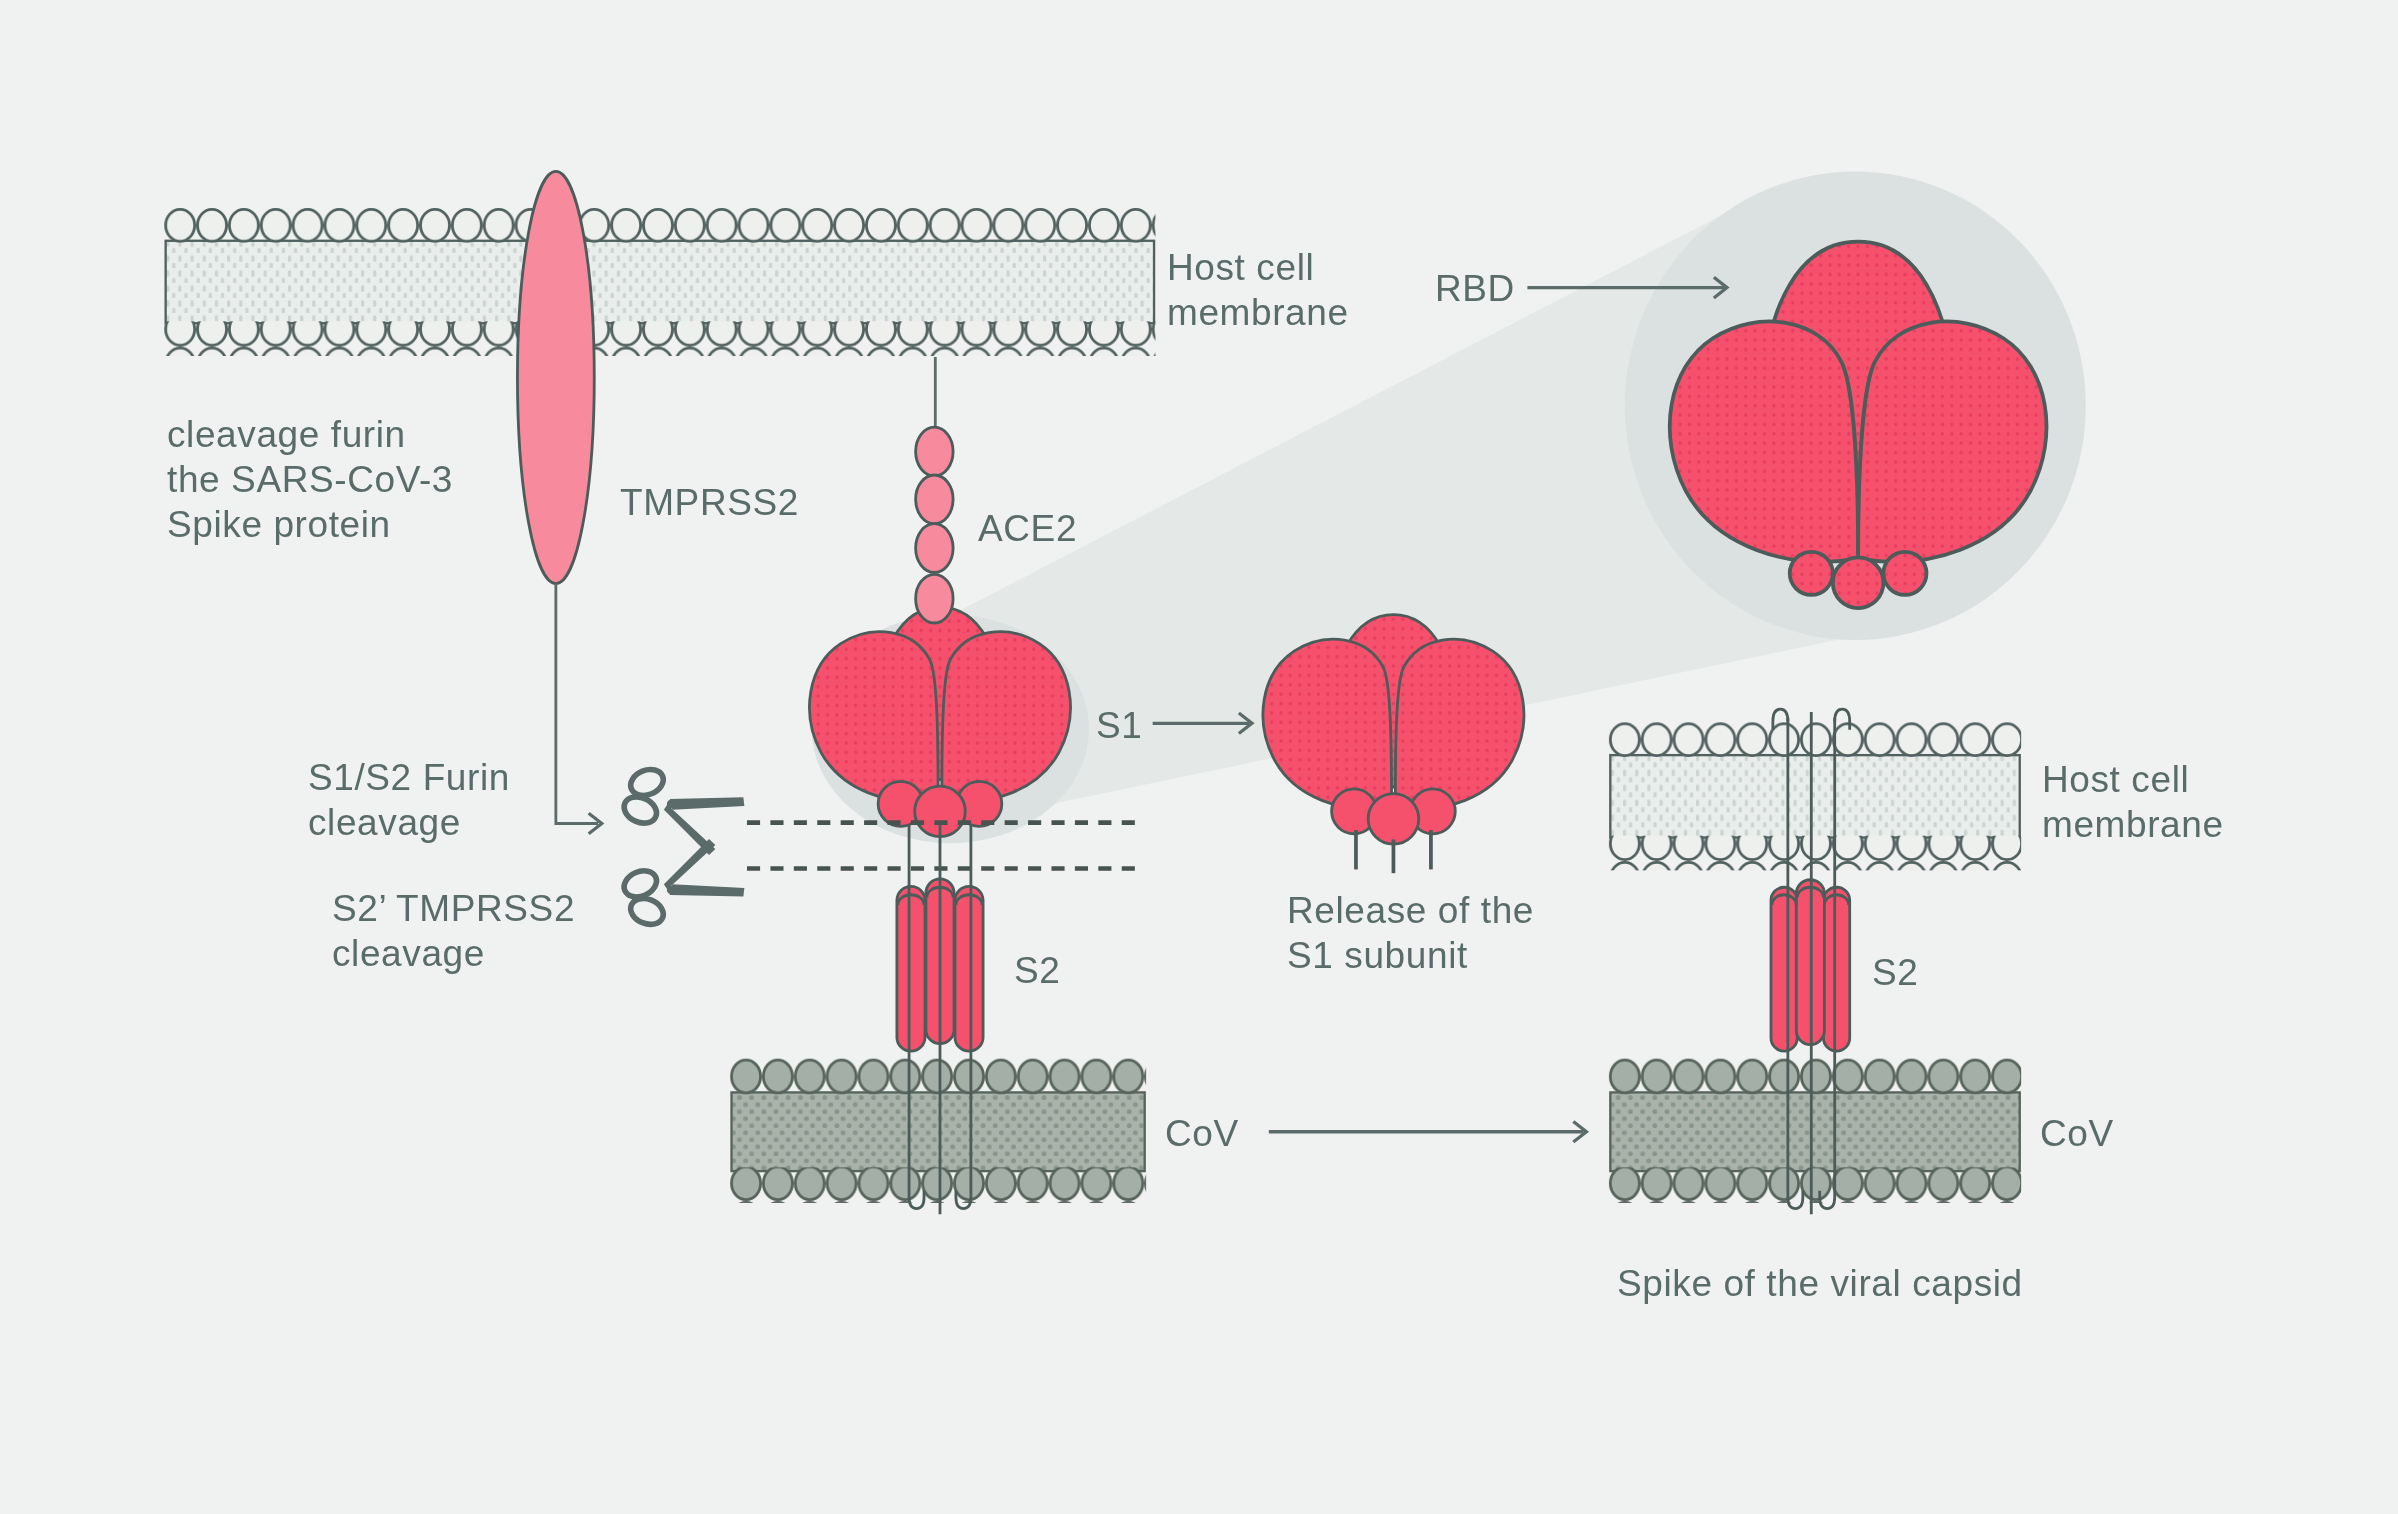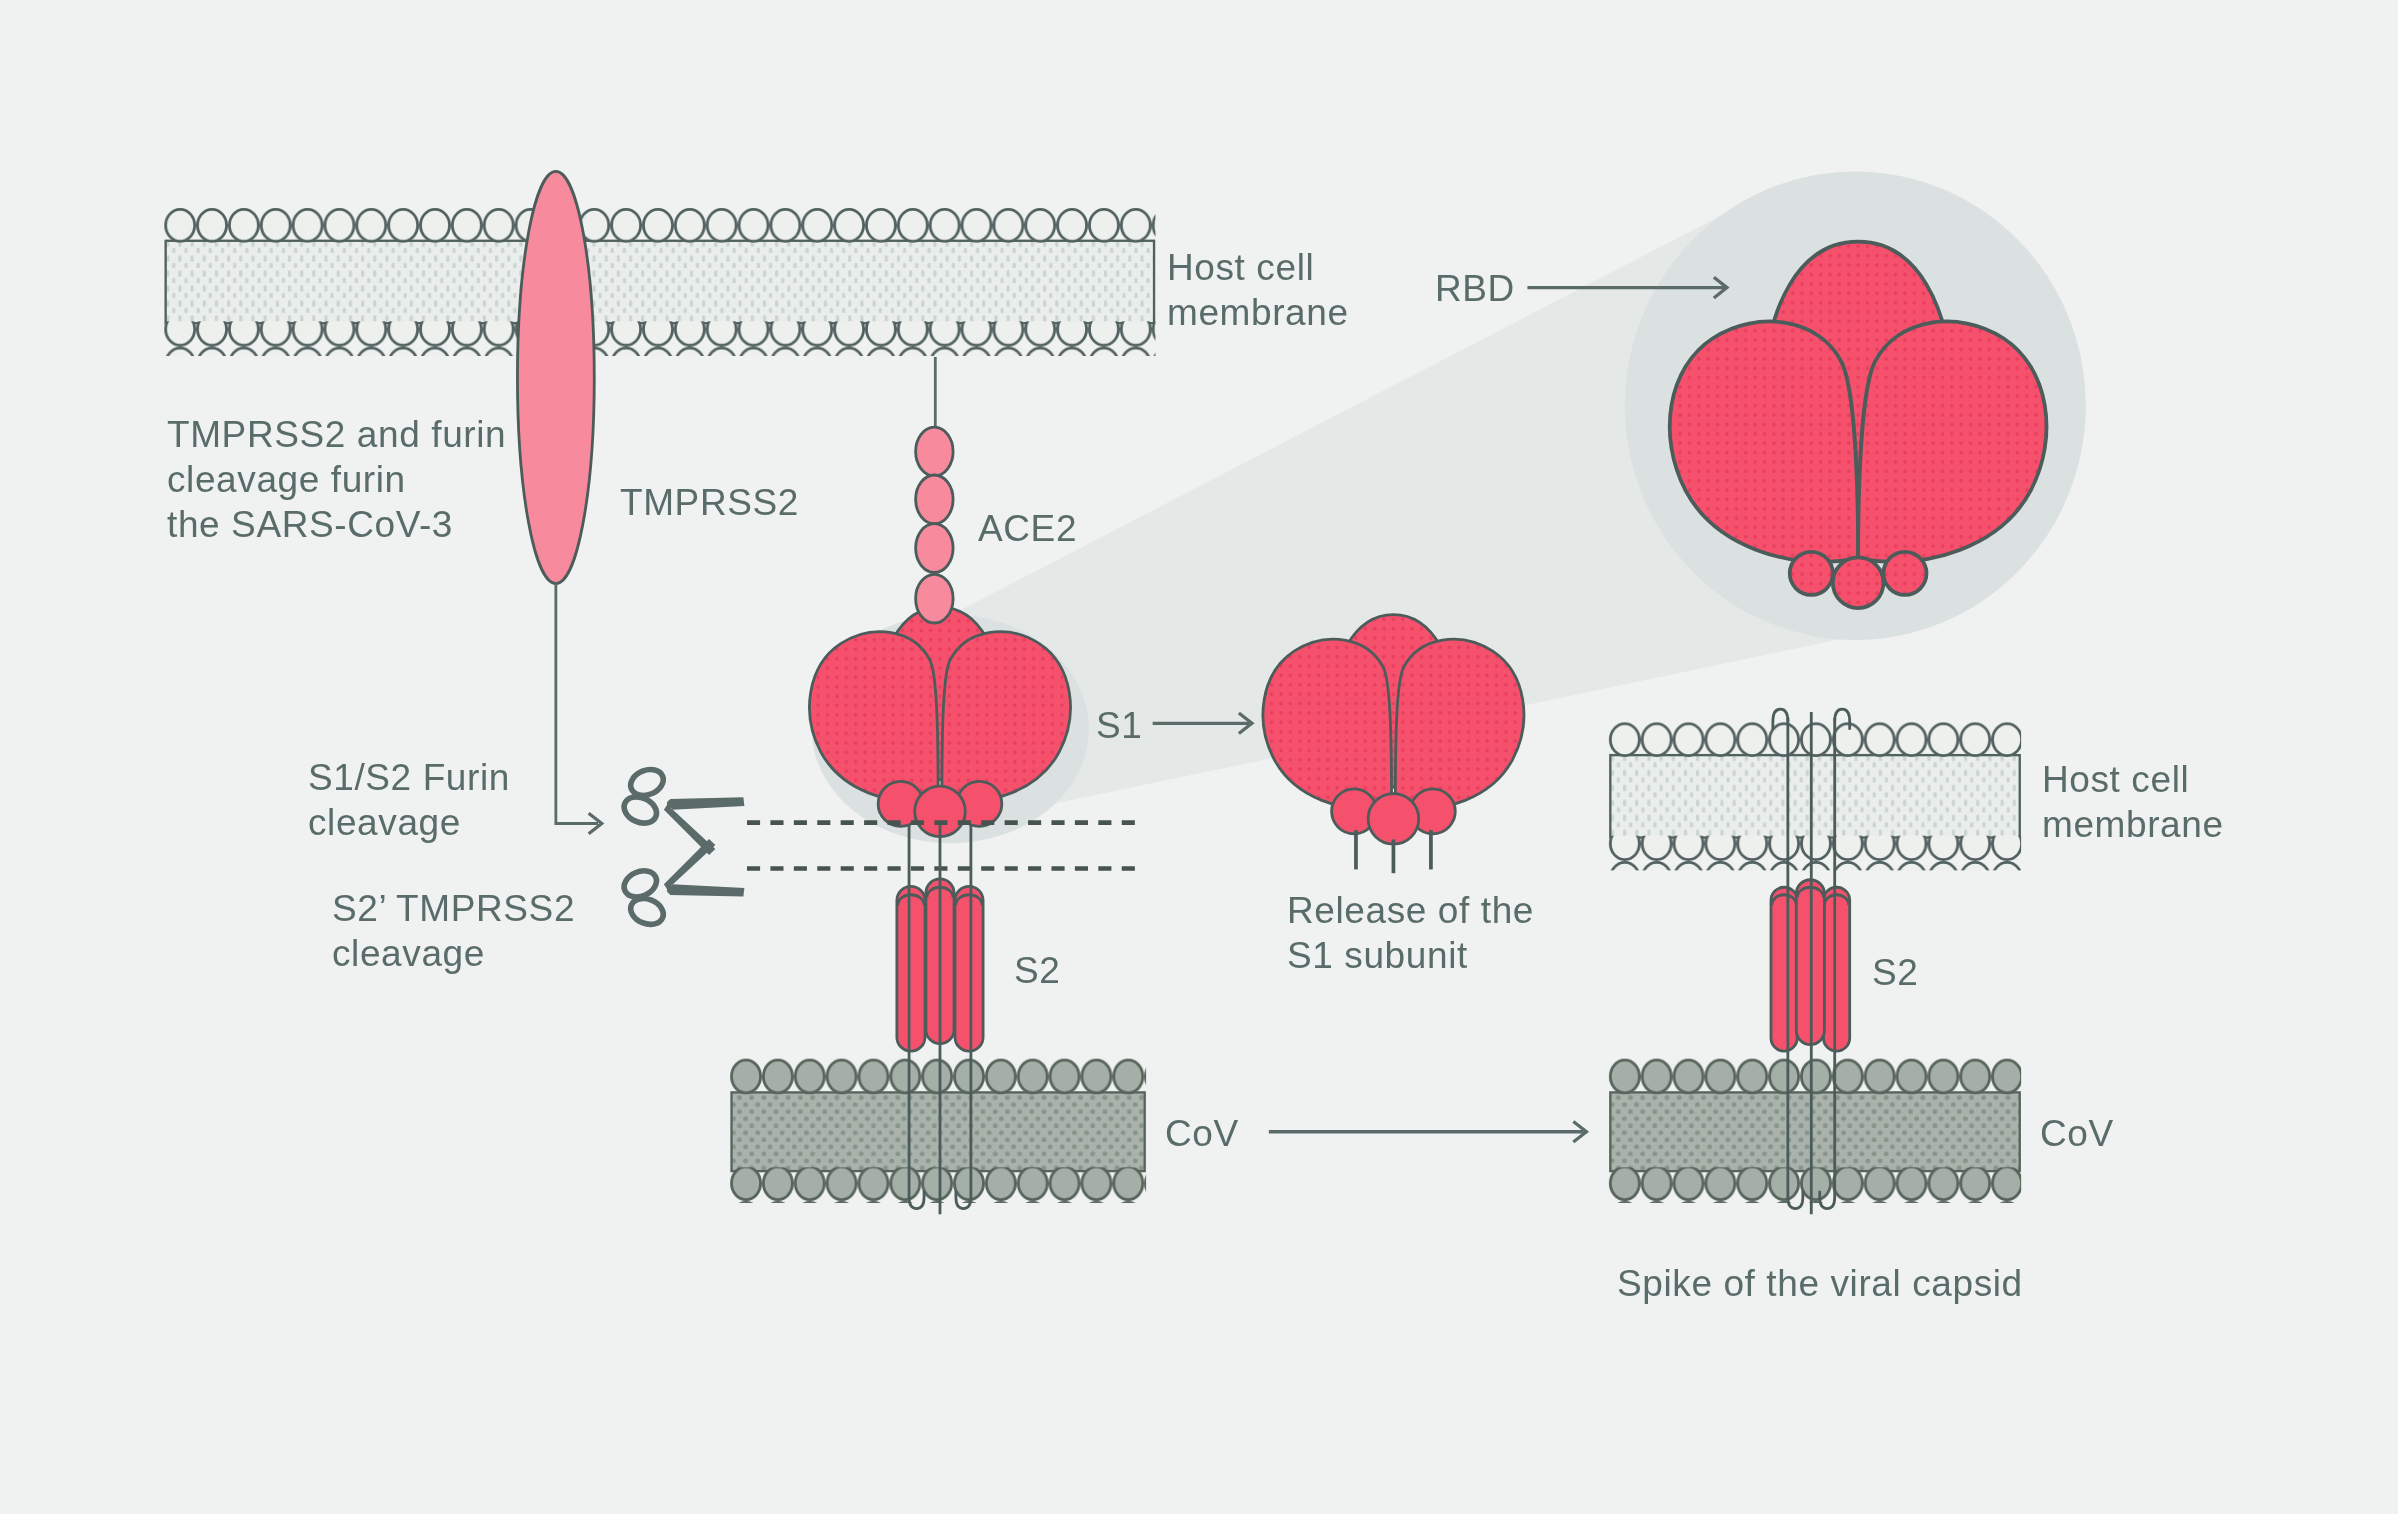--- a/index.html
+++ b/index.html
@@ -182,23 +182,23 @@
     <ellipse cx="-32" cy="10" rx="18" ry="13" stroke-width="6" transform="rotate(18 -32 10)"></ellipse>
   </g>
 </svg>
 
 <div class="lbl" style="left:1167px;top:245px">
   <div>Host cell</div>
   <div>membrane</div>
 </div>
 
 <div class="lbl" style="left:167px;top:412px">
-  <div>TMPRSS2 and furin</div>
   <div>cleavage furin</div>
   <div>the SARS-CoV-3</div>
+  <div>Spike protein</div>
 </div>
 
 <div class="lbl" style="left:620px;top:480px">TMPRSS2</div>
 
 <div class="lbl" style="left:978px;top:506px">ACE2</div>
 
 <div class="lbl" style="left:308px;top:755px">
   <div>S1/S2 Furin</div>
   <div>cleavage</div>
 </div>

